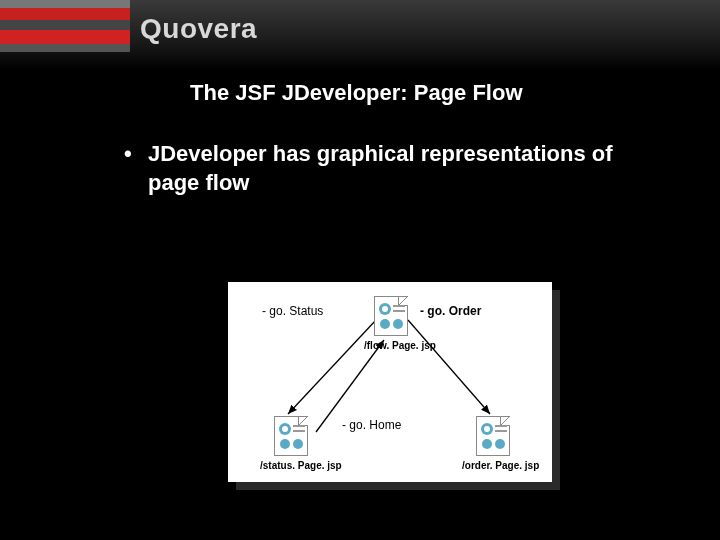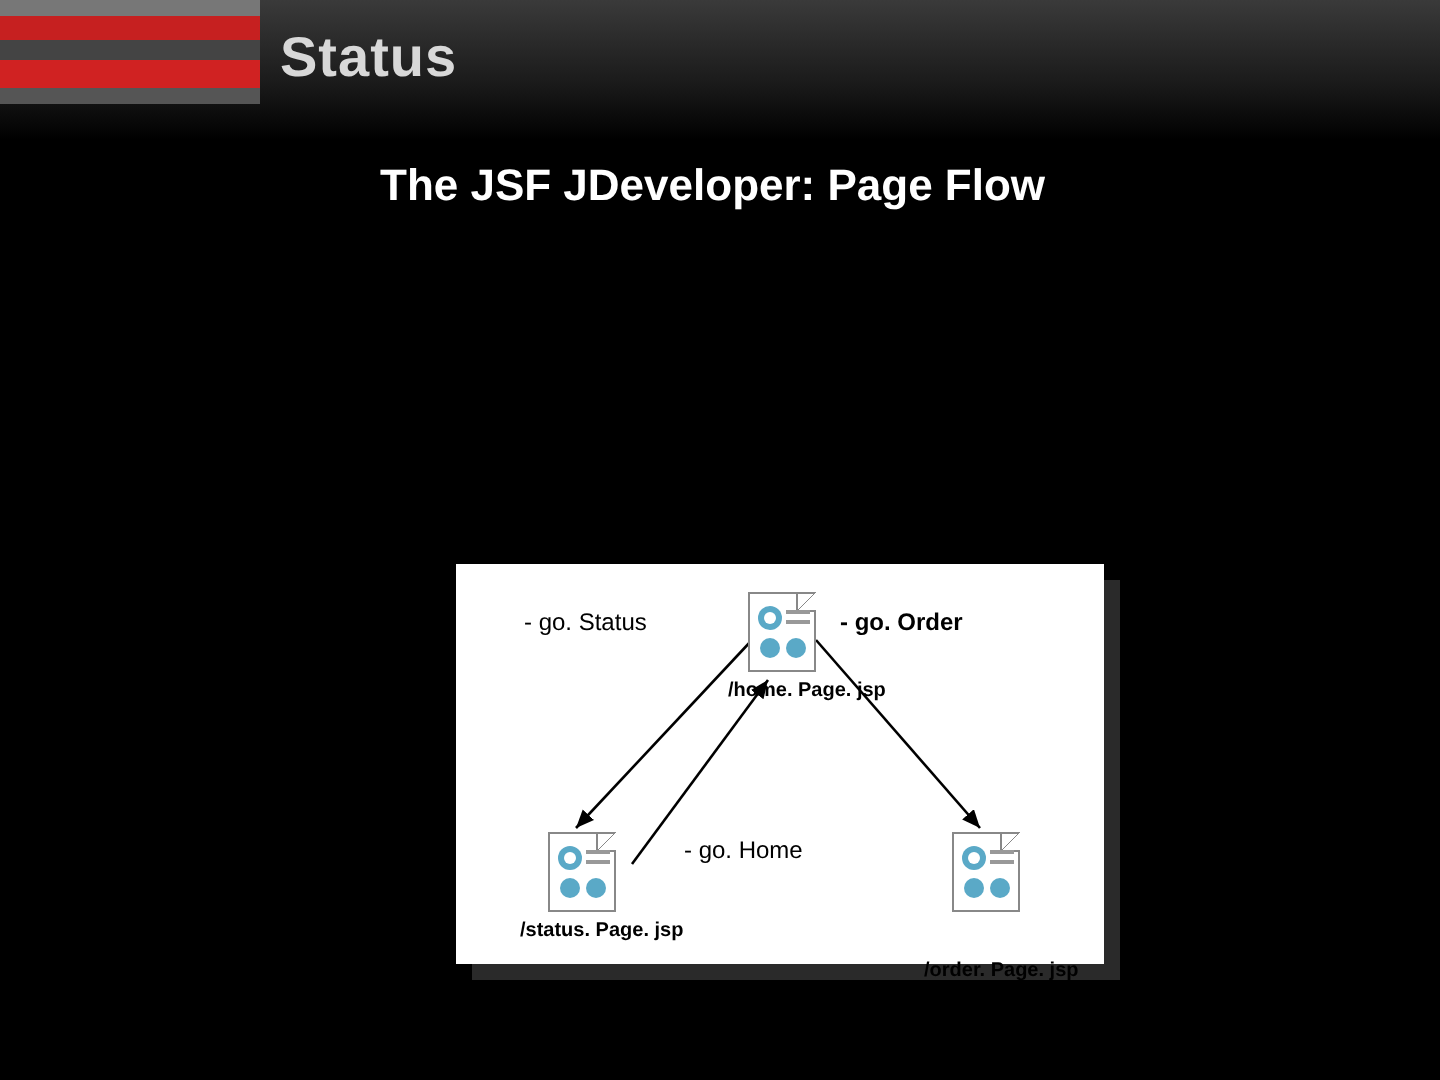--- a/index.html
+++ b/index.html
@@ -161,26 +161,27 @@
 <body>
 
 <div class="header">
   <div class="stripes">
     <div class="stripe s1"></div>
     <div class="stripe s2"></div>
     <div class="stripe s3"></div>
     <div class="stripe s4"></div>
     <div class="stripe s5"></div>
   </div>
-  <div class="logo">Status</div>
+  <div class="logo">Quovera</div>
 </div>
 
 <div class="title">The JSF JDeveloper: Page Flow</div>
 
 <ul class="bullets">
+  <li>JDeveloper has graphical representations of page flow</li>
 </ul>
 
 <div class="diagram-shadow"></div>
 <div class="diagram">
 
   <svg class="arrows">
     <defs>
       <marker id="ah" markerWidth="8" markerHeight="8" refX="7" refY="3" orient="auto">
         <path d="M0,0 L7,3 L0,6 Z" fill="#000"></path>
       </marker>
@@ -193,37 +194,37 @@
     <line x1="88" y1="150" x2="156" y2="58" stroke="#000" stroke-width="1.3" marker-end="url(#ah)"></line>
   </svg>
 
   <div class="page-icon" style="left:146px; top:14px;">
     <span class="gear"></span>
       <span class="dot d1"></span>
       <span class="dot d2"></span>
     <span class="line"></span>
       <span class="line l2"></span>
   </div>
-  <div class="node-label" style="left:136px; top:58px;">/home. Page. jsp</div>
+  <div class="node-label" style="left:136px; top:58px;">/flow. Page. jsp</div>
 
   <div class="page-icon" style="left:46px; top:134px;">
     <span class="gear"></span>
       <span class="dot d1"></span>
       <span class="dot d2"></span>
     <span class="line"></span>
       <span class="line l2"></span>
   </div>
   <div class="node-label" style="left:32px; top:178px;text-align:right;">/status. Page. jsp</div>
 
   <div class="page-icon" style="left:248px; top:134px;">
     <span class="gear"></span>
       <span class="dot d1"></span>
       <span class="dot d2"></span>
     <span class="line"></span>
       <span class="line l2"></span>
   </div>
-  <div class="node-label" style="left:234px; top:178px;margin-top:20px;">/order. Page. jsp</div>
+  <div class="node-label" style="left:234px; top:178px;">/order. Page. jsp</div>
 
   <div class="arrow-label" style="left:34px; top:22px;">- go. Status</div>
   <div class="arrow-label" style="left:192px; top:22px;font-weight:bold;">- go. Order</div>
   <div class="arrow-label" style="left:114px; top:136px;text-align:right;">- go. Home</div>
 
 </div>
 
 </body></html>

